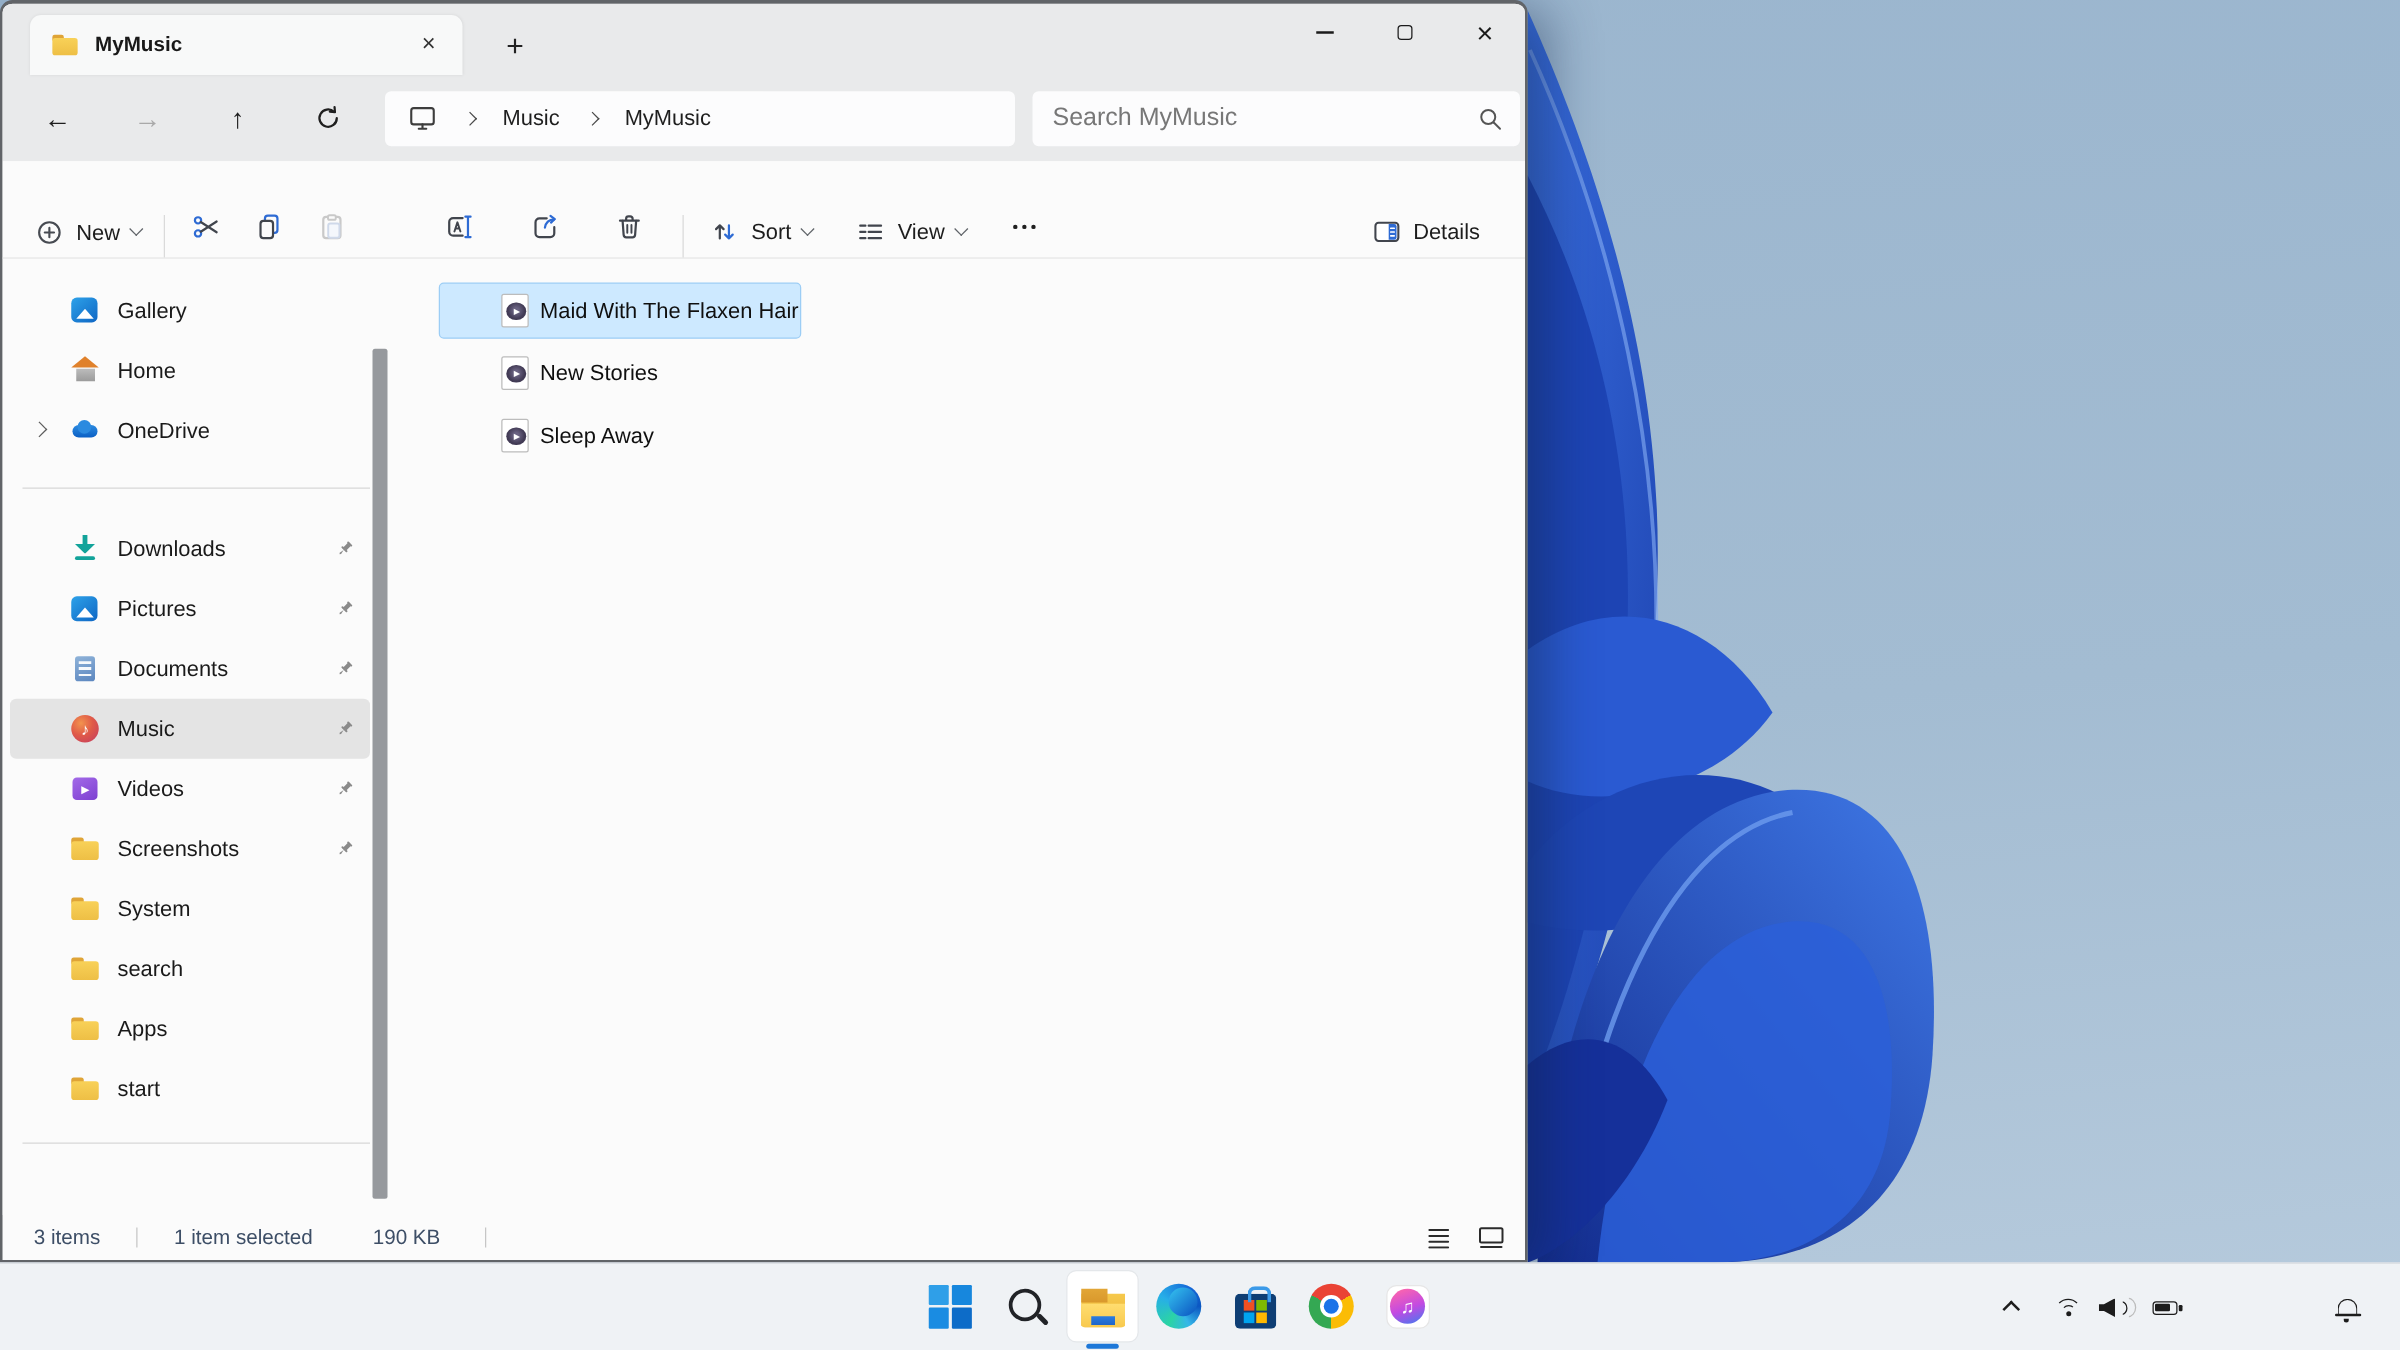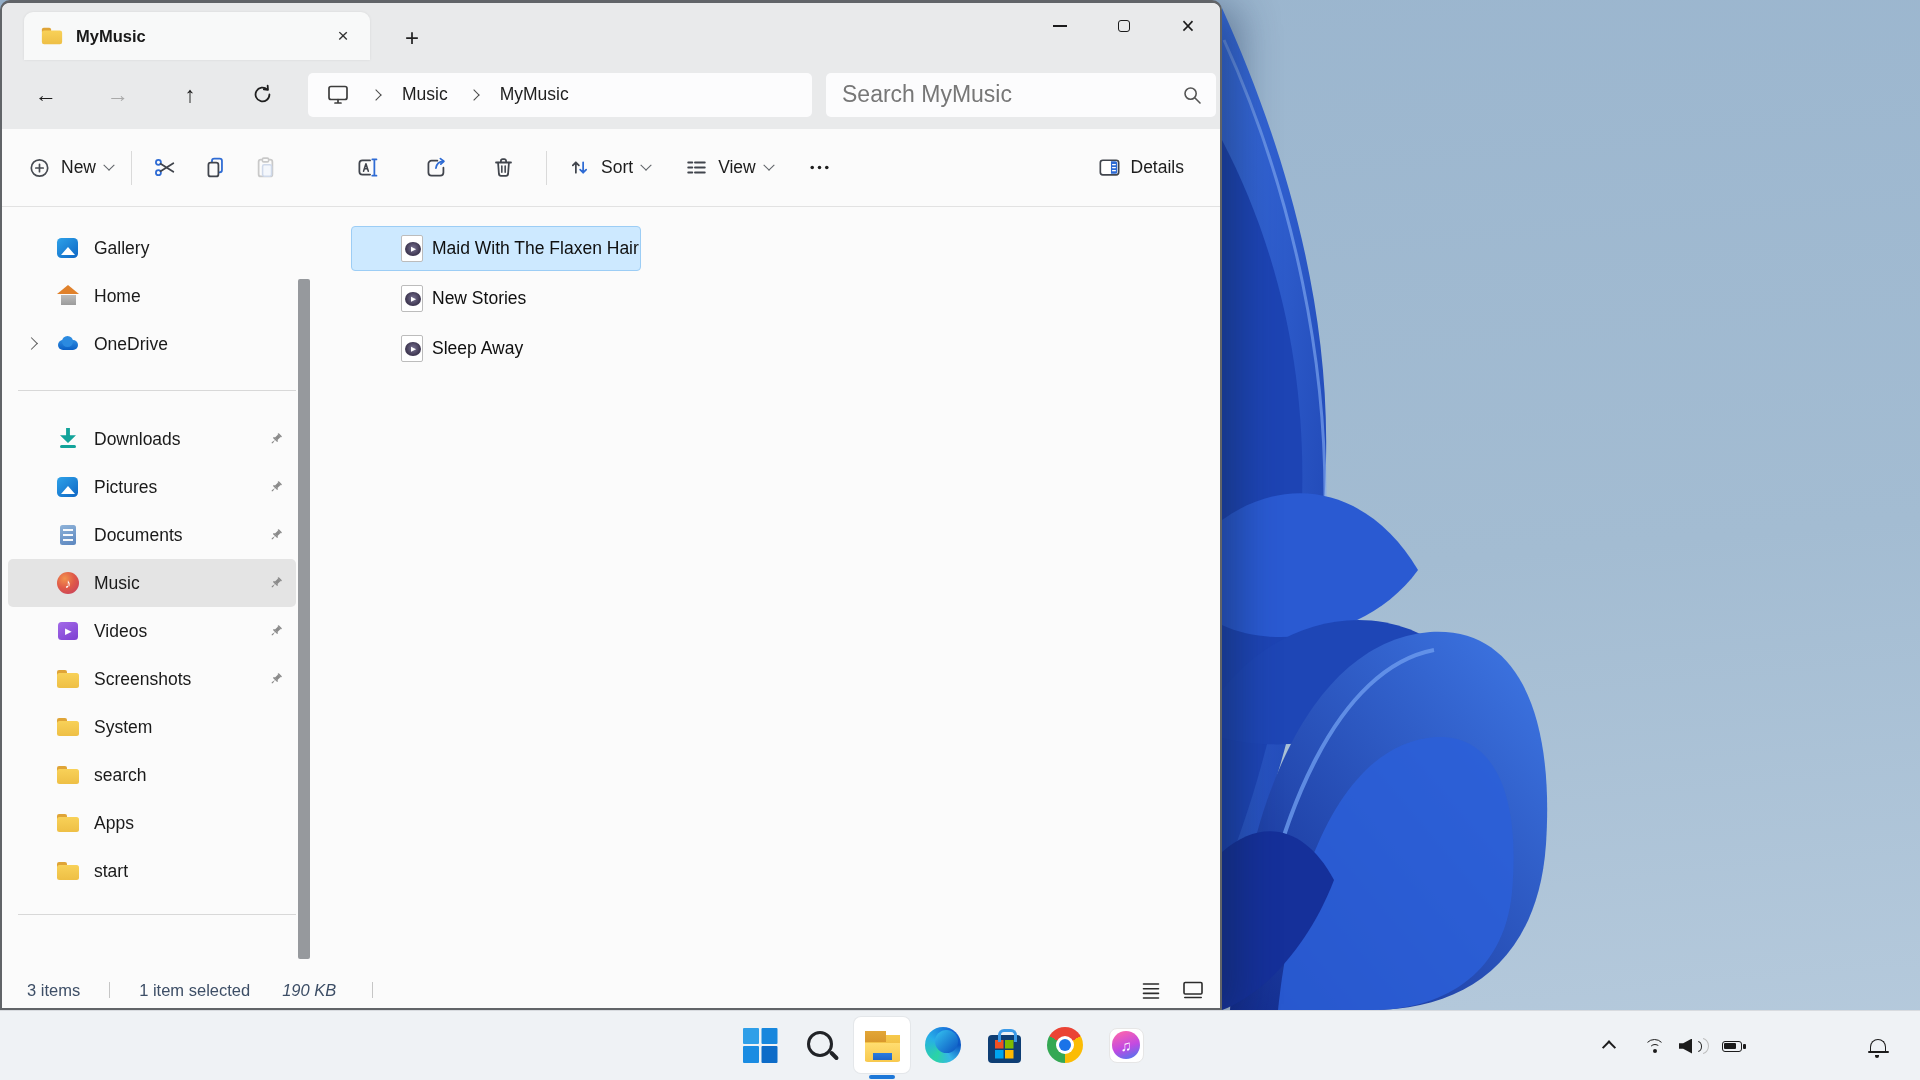--- a/index.html
+++ b/index.html
@@ -45,27 +45,27 @@
   .navbtn.disabled { color:#a9a9a9; }
   .breadcrumb { margin-left:26px; width:504px; height:44px; background:#fcfcfd; border-radius:5px;
     display:flex; align-items:center; padding:0 14px 0 18px; flex:none; }
   .crumb { display:flex; align-items:center; }
   .crumb-label { font-size:17.5px; color:#1e1e1e; margin-left:22px; }
   .bc-chev { width:8px; height:8px; border-right:1.7px solid #4a4a4a; border-bottom:1.7px solid #4a4a4a;
     transform:rotate(-45deg); margin-left:22px; flex:none; }
   .searchbox { margin-left:14px; width:390px; height:44px; background:#fcfcfd; border-radius:5px;
     position:relative; flex:none; }
   .searchbox input { width:100%; height:100%; border:none; background:transparent; outline:none;
-    padding:0 48px 0 16px; font-size:23px; color:#1f1f1f; font-family:inherit; }
+    padding:0 48px 0 16px; font-size:20px; color:#1f1f1f; font-family:inherit; }
   .searchbox input::placeholder { color:#777; opacity:1; }
   .sb-mag { position:absolute; right:14px; top:12px; }
 
   
   .toolbar { height:78px; background:#fbfbfb; border-bottom:1px solid #e2e2e2;
-    display:flex; align-items:center; flex:none; }
+    display:flex; align-items:flex-end; flex:none; }
   .tbgroup { display:flex; align-items:center; gap:9px; border:none; background:transparent;
     padding:8px 10px; border-radius:5px; flex:none; }
   .tblabel { font-size:17.5px; color:#1d1d1d; }
   .caret { width:8px; height:8px; border-right:1.6px solid #5f6368; border-bottom:1.6px solid #5f6368;
     transform:rotate(45deg) translate(-2px,-2px); }
   .iconbtn { width:50px; height:50px; border:none; background:transparent; border-radius:5px;
     display:flex; align-items:center; justify-content:center; flex:none; }
   .tsep { width:1px; height:34px; background:#dadada; flex:none; }
 
   
@@ -94,21 +94,21 @@
     border-radius:50%; background:radial-gradient(circle at 50% 45%,#6a6382 0 18%,#423b55 60%);
     color:#fff; font-size:6.5px; display:flex; align-items:center; justify-content:center;
     padding-left:1.5px; }
 
   
   .statusbar { height:36px; flex:none; display:flex; align-items:center;
     font-size:16.5px; color:#3d4e66;gap:12px; }
   .st-text { flex:none; }
   .st-items { margin-left:25px; }
   .st-div { width:1px; height:16px; background:#c6c6c6; margin:0 17px; flex:none; }
-  .st-size { margin-left:20px;font-style:italic; }
+  .st-size { margin-left:36px; }
   .st-right { margin-left:auto; margin-right:10px; display:flex; gap:8px; }
   .stbtn { width:34px; height:28px; border:none; background:transparent; border-radius:4px;
     display:flex; align-items:center; justify-content:center; }
 
   
   .taskbar { position:absolute; left:0; bottom:0; width:1920px; height:70px;
     background:#eff2f5; border-top:1px solid #d8dbdf; }
   .tb-center { position:absolute; left:732px; top:6px; display:flex; gap:5px; }
   .tbtn { width:56px; height:56px; border:none; background:transparent; border-radius:7px;
     display:flex; align-items:center; justify-content:center; position:relative; }

